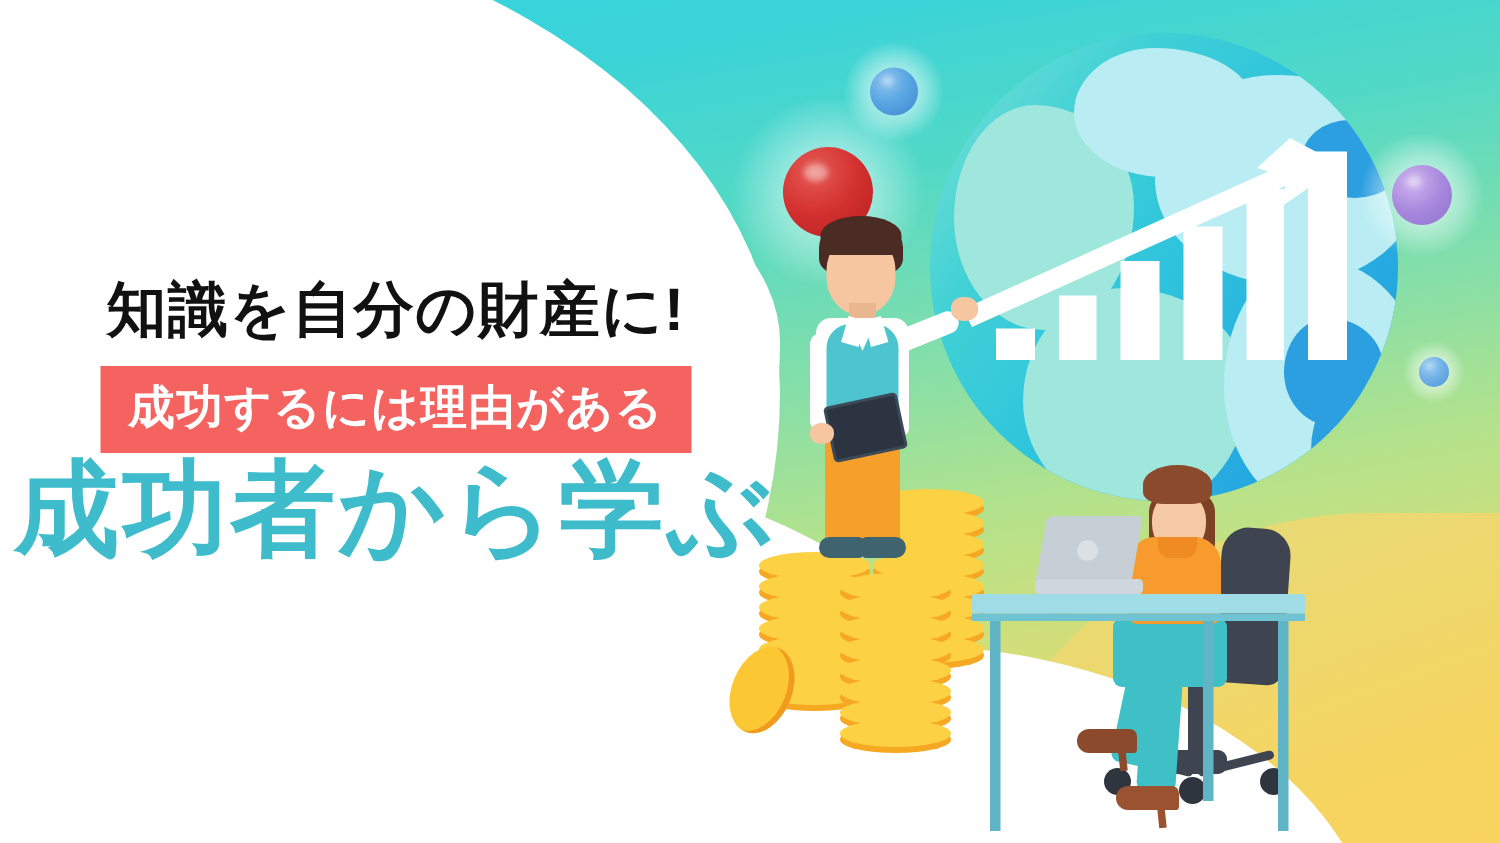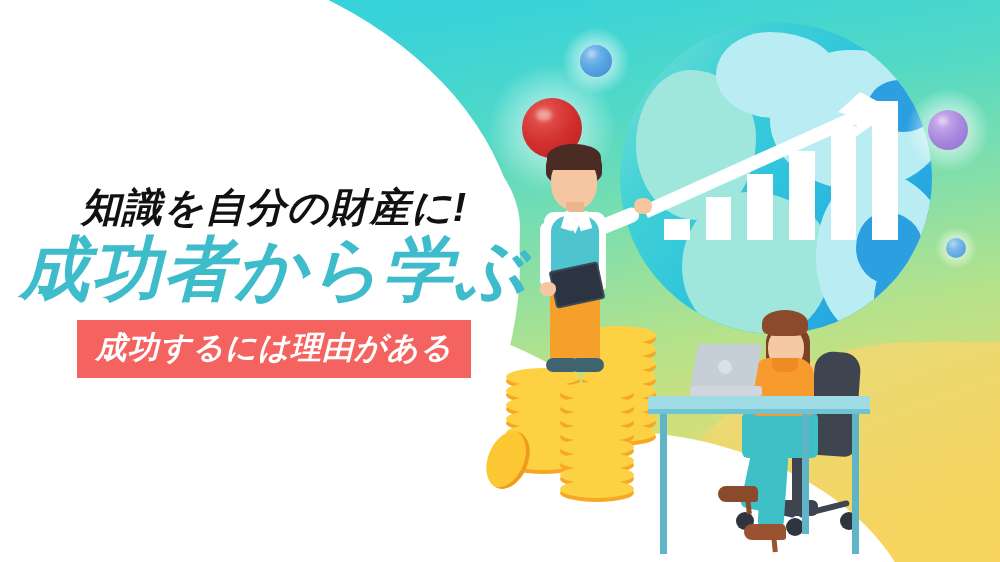--- a/index.html
+++ b/index.html
@@ -149,21 +149,21 @@
   .w-bag{position:absolute;left:766px;top:382px;width:28px;height:34px;background:#2f353e;border-radius:4px;}
   .w-pants{position:absolute;left:742px;top:412px;width:76px;height:46px;background:#3ec0c6;border-radius:6px;}
   .w-leg1{position:absolute;left:746px;top:448px;width:26px;height:62px;background:#3ec0c6;border-radius:6px;transform:rotate(12deg);}
   .w-leg2{position:absolute;left:760px;top:452px;width:26px;height:76px;background:#3ec0c6;border-radius:6px;transform:rotate(4deg);}
   .w-shoe1{position:absolute;left:718px;top:486px;width:40px;height:16px;background:#8a4a2b;border-radius:10px 6px 3px 10px;}
   .w-heel1{position:absolute;left:746px;top:498px;width:5px;height:16px;background:#8a4a2b;transform:rotate(-6deg);}
   .w-shoe2{position:absolute;left:744px;top:524px;width:42px;height:16px;background:#9a5230;border-radius:10px 6px 3px 10px;}
   .w-heel2{position:absolute;left:772px;top:536px;width:5px;height:16px;background:#9a5230;transform:rotate(-6deg);}
 
   
-  #text-block{position:absolute;left:14px;top:186px;width:520px;font-style:italic;}
+  #text-block{position:absolute;left:4px;top:186px;width:520px;}
   #kicker{
     font-size:40px;font-weight:700;color:#111111;
     text-align:center;letter-spacing:1px;line-height:1.05;
     margin:0 0 4px 0;
   }
   #headline{
     font-size:70px;font-weight:700;color:#3fbccb;
     text-align:center;letter-spacing:2px;line-height:1.08;
     margin:0;
     white-space:nowrap;
@@ -345,19 +345,19 @@
   <div id="laptop-dot"></div>
   <div id="laptop-base"></div>
   <div id="desk-top"></div>
   <div id="desk-top2"></div>
   <div id="desk-leg-l"></div>
   <div id="desk-leg-m"></div>
   <div id="desk-leg-r"></div>
 
   <div id="text-block">
     <div id="kicker">知識を自分の財産に!</div>
-    <div id="headline">成功者から学ぶ</div>
     <div id="banner-wrap">
       <span id="sub-banner">成功するには理由がある</span>
     </div>
+    <div id="headline">成功者から学ぶ</div>
   </div>
 
 </div>
 
 </body></html>

